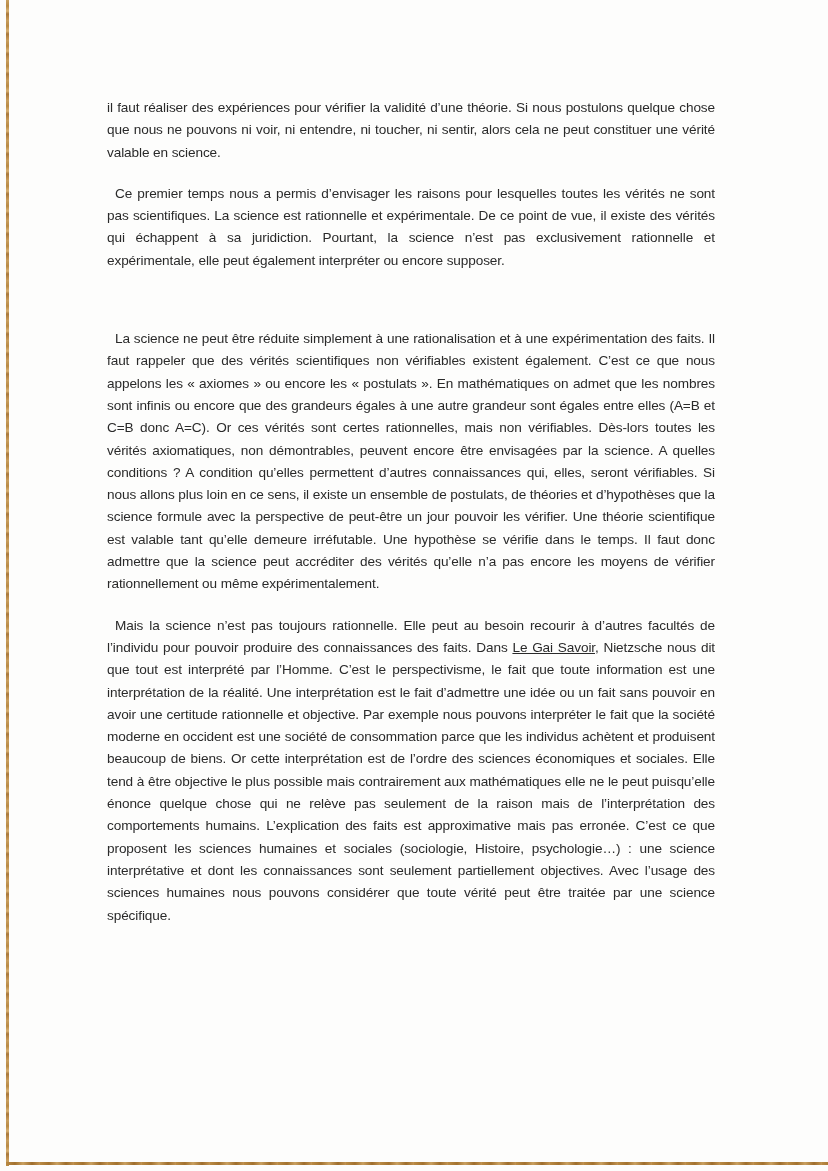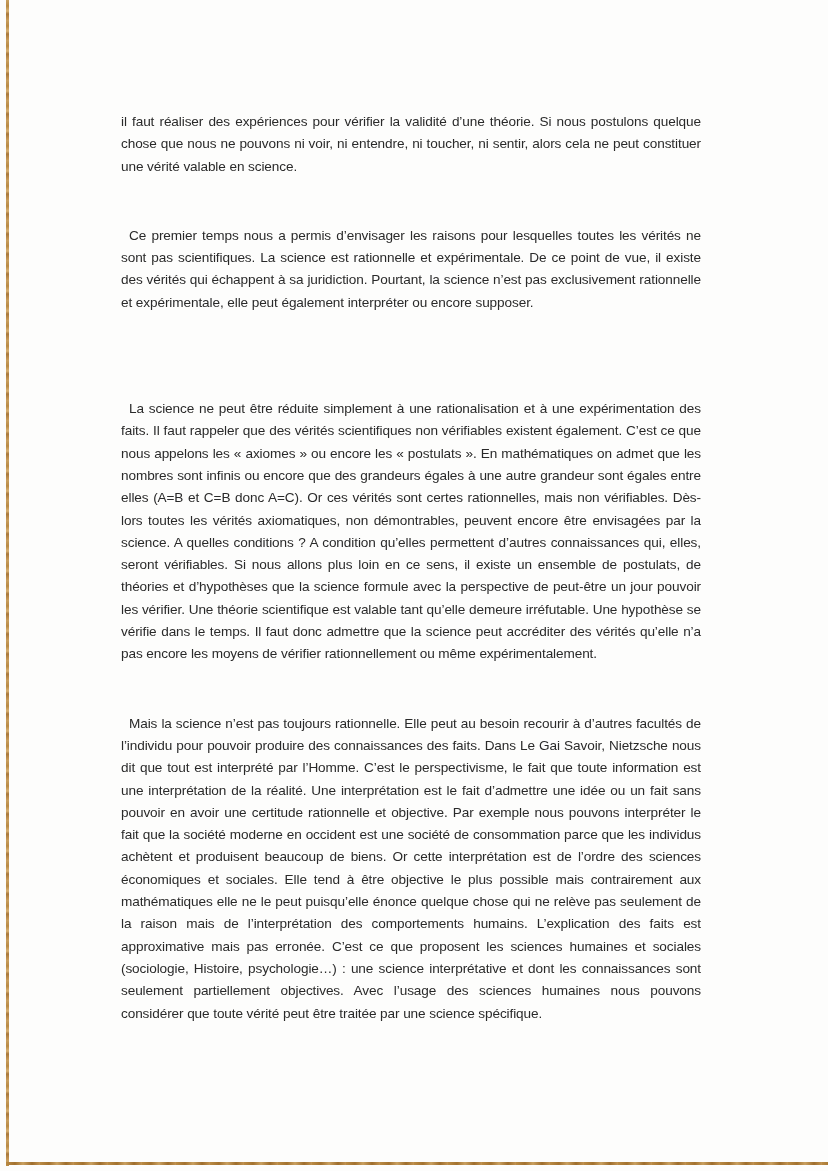--- a/index.html
+++ b/index.html
@@ -38,29 +38,29 @@
       top: 93px;
       width: 616px;
       font-family: "Liberation Sans", "DejaVu Sans", sans-serif;
       font-size: 13.6px;
       line-height: 22.3px;
       color: #2a2a2a;
       text-align: justify;
       letter-spacing: -0.1px;
     }
     .para {
-      margin: 18px;
+      margin: 4px;
       text-indent: 0;
     }
     .para.indent {
       text-indent: 8px;
     }
     .gap-small { height: 11px; }
     .gap-large { height: 48px; }
-    .underline { }
+    .underline { text-decoration: underline; }
   </style>
 </head>
 <body>
 
 <div class="scan">
   <div class="edge-left"></div>
   <div class="edge-bottom"></div>
 
   <div class="page">
     <p class="para">il faut réaliser des expériences pour vérifier la validité d’une théorie. Si nous postulons quelque chose que nous ne pouvons ni voir, ni entendre, ni toucher, ni sentir, alors cela ne peut constituer une vérité valable en science.</p>

